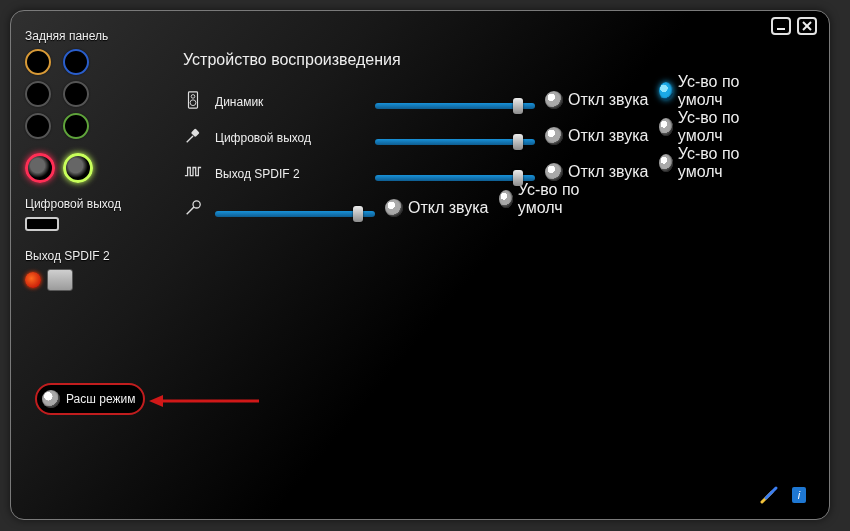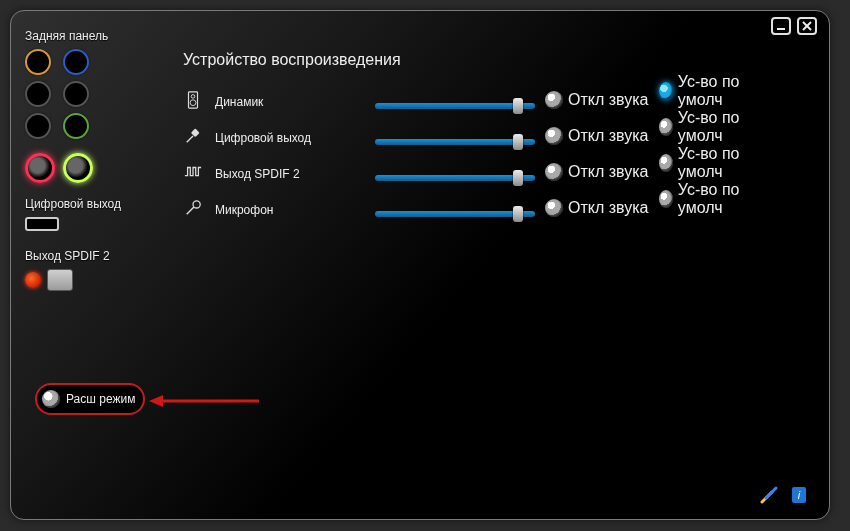--- a/index.html
+++ b/index.html
@@ -231,21 +231,20 @@
     </div>
 
 
     <div class="row">
       <span class="icon">
         <svg class="devicon" viewBox="0 0 20 20">
             <circle cx="14" cy="6" r="4" fill="none" stroke="#ddd" stroke-width="1.4"></circle>
             <path d="M11 9 L3 17" stroke="#ddd" stroke-width="1.6"></path>
           </svg>
       </span>
-      <span class="name">Микрофон</span>
       <div class="slider">
           <span class="thumb" style="left: 138px;"></span>
         </div>
       <div class="rbtn">
           <span class="rcircle"></span>
           <span>Откл звука</span>
         </div>
       <div class="rbtn">
           <span class="rcircle"></span>
           <span>Ус-во по умолч</span>

